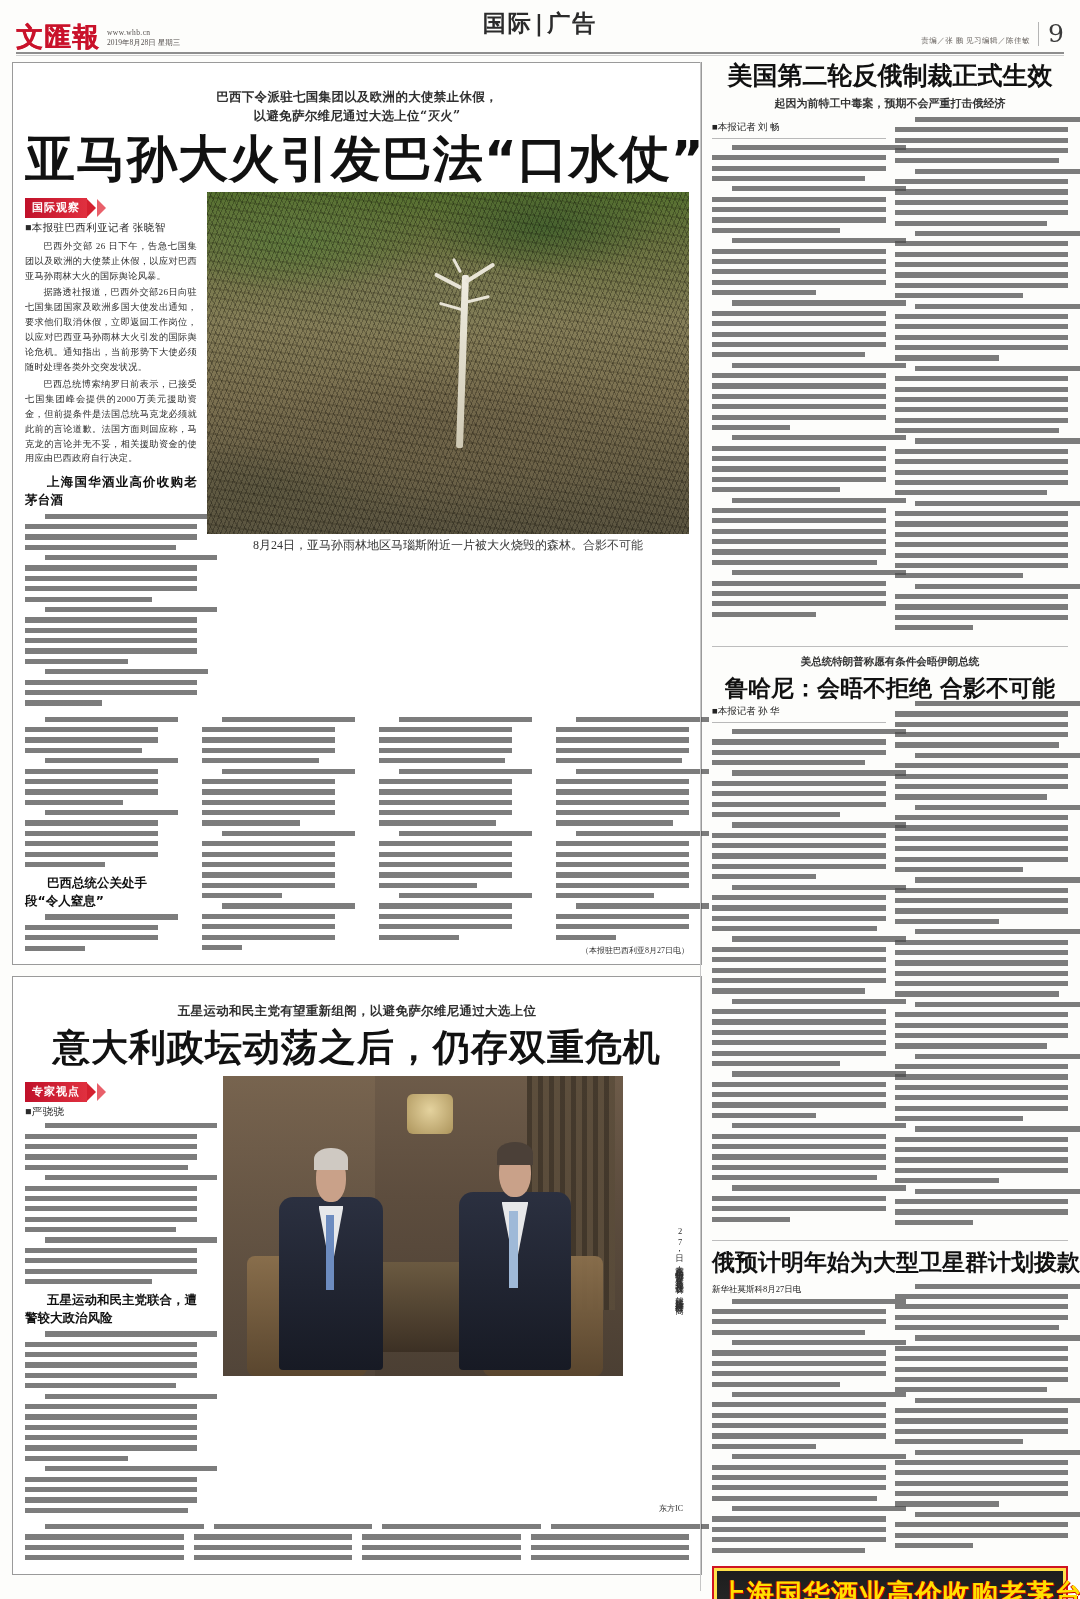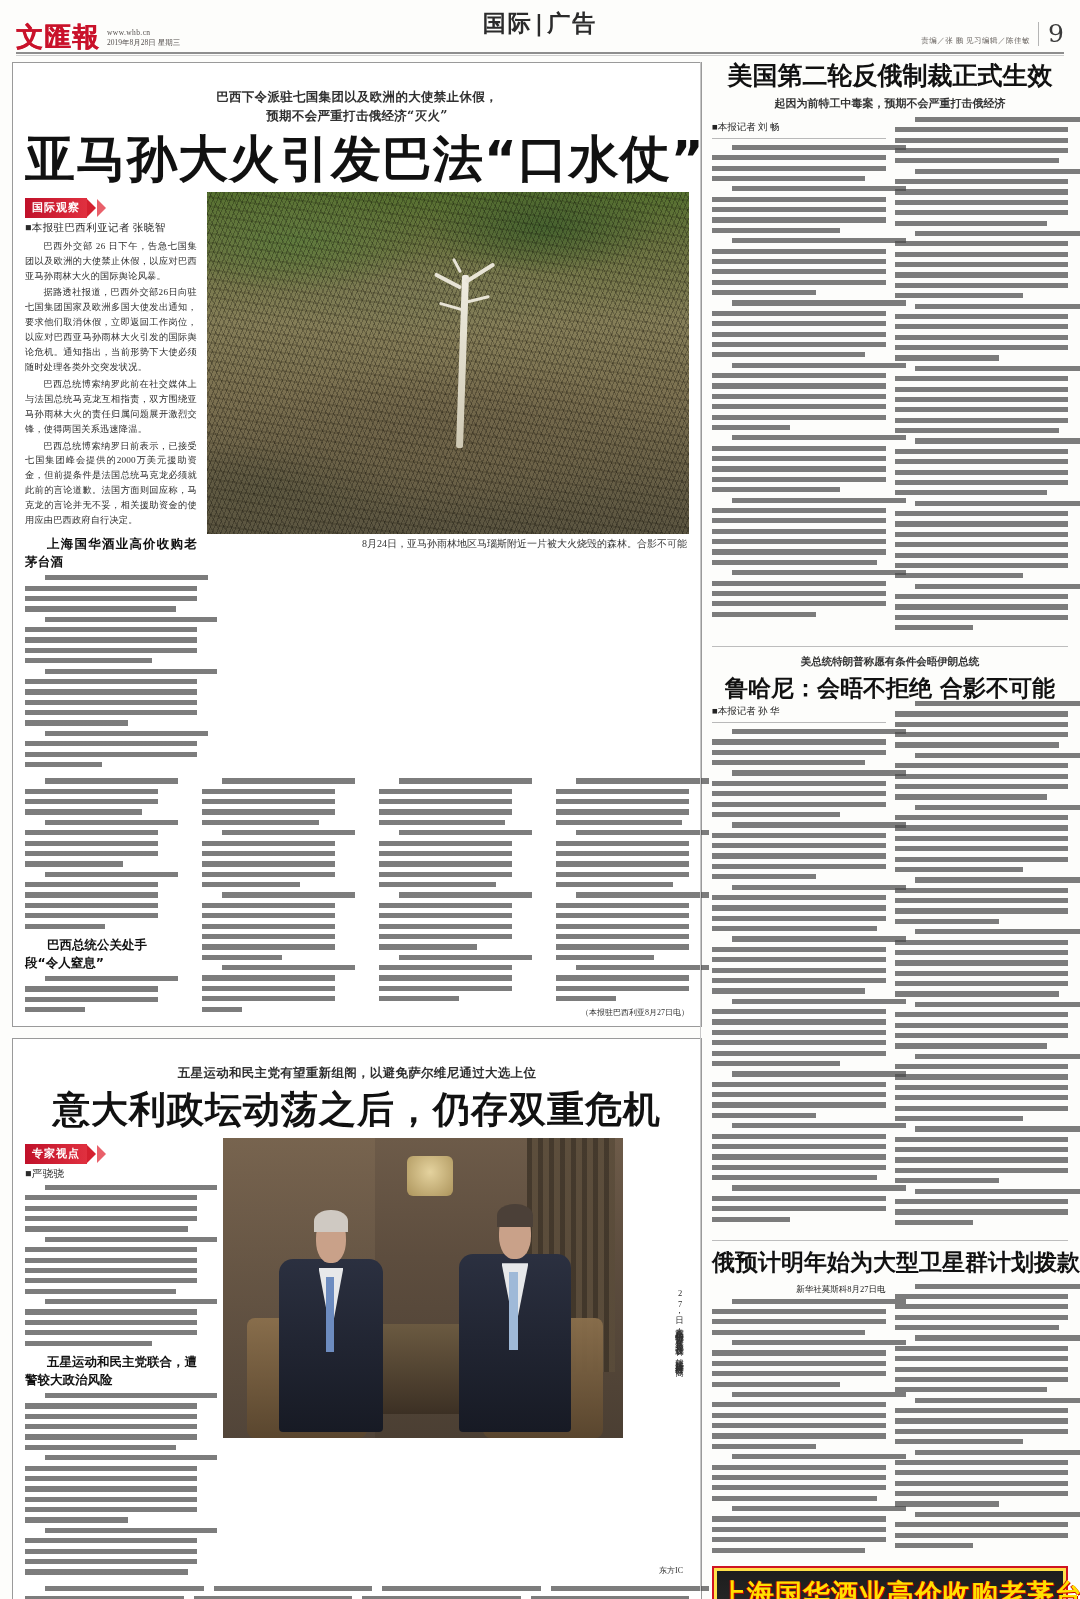--- a/index.html
+++ b/index.html
@@ -119,21 +119,21 @@
   
   .txt {
     font-size: 9.2px; line-height: 1.62; text-align: justify;
     color: #2e2e2e; letter-spacing: 0.2px; word-break: break-all;
   }
   .txt p { margin: 0 0 2px 0; text-indent: 2em; }
 
   
   .photo { position: relative; overflow: hidden; background: #6b6a57; }
   .photo1 { height: 342px; }
-  .photo-cap { font-size: 10px; color: #333; padding: 3px 2px 2px 2px; display: flex; justify-content: flex-end; }
+  .photo-cap { font-size: 12px; color: #333; padding: 3px 2px 2px 2px; display: flex; justify-content: center; }
   .photo-cap .credit { color: #444; }
 
   .burn {
     position: absolute; inset: 0;
     background:
       radial-gradient(ellipse 40% 22% at 18% 14%, #5f7a3d 0%, rgba(95,122,61,0) 70%),
       radial-gradient(ellipse 35% 20% at 70% 10%, #46622f 0%, rgba(70,98,47,0) 70%),
       radial-gradient(ellipse 50% 18% at 45% 30%, #7d7b55 0%, rgba(125,123,85,0) 72%),
       radial-gradient(ellipse 60% 30% at 50% 72%, #6e6348 0%, rgba(110,99,72,0) 75%),
       radial-gradient(ellipse 40% 20% at 12% 88%, #5c5740 0%, rgba(92,87,64,0) 75%),
@@ -253,37 +253,36 @@
   </div>
   <div class="mast-rule"></div>
   <div class="mast-rule2"></div>
 
   <div class="body-grid">
 
     <div class="col-left">
 
       <div class="artbox">
         <div class="shoulder">巴西下令派驻七国集团以及欧洲的大使禁止休假，</div>
-        <div class="shoulder">预期不会严重打击俄经济“灭火”</div>
+        <div class="shoulder">以避免萨尔维尼通过大选上位“灭火”</div>
         <div class="headline-main">亚马孙大火引发巴法“口水仗”</div>
 
         <div style="display:flex; gap:10px; margin-top:6px;">
           <div style="width:172px;">
             <div class="tagrow">
               <div class="tag">
                 <span class="tag-body">国际观察</span>
                 <span class="tag-arrow"></span>
                 <span class="tag-arrow2"></span>
               </div>
               <div class="byline">■本报驻巴西利亚记者 张晓智</div>
             </div>
             <div class="txt">
               <p>巴西外交部 26 日下午，告急七国集团以及欧洲的大使禁止休假，以应对巴西亚马孙雨林大火的国际舆论风暴。</p>
               <p>据路透社报道，巴西外交部26日向驻七国集团国家及欧洲多国大使发出通知，要求他们取消休假，立即返回工作岗位，以应对巴西亚马孙雨林大火引发的国际舆论危机。通知指出，当前形势下大使必须随时处理各类外交突发状况。</p>
-              <p>巴西总统博索纳罗此前在社交媒体上与法国总统马克龙互相指责，双方围绕亚马孙雨林大火的责任归属问题展开激烈交锋，使得两国关系迅速降温。</p>
               <p>巴西总统博索纳罗日前表示，已接受七国集团峰会提供的2000万美元援助资金，但前提条件是法国总统马克龙必须就此前的言论道歉。法国方面则回应称，马克龙的言论并无不妥，相关援助资金的使用应由巴西政府自行决定。</p>
               <div class="sub-h">上海国华酒业高价收购老茅台酒</div>
               <div class="bt">
                 <i class="w95 ind"></i>
                   <i class="w100"></i>
                   <i class="w100"></i>
                   <i class="w88"></i>
                 <i class="w100 ind"></i>
                   <i class="w100"></i>
                   <i class="w100"></i>
@@ -790,21 +789,21 @@
                 <i class="w45"></i>
             </div>
           </div>
         </div>
       </div>
 
       <div class="r-sep"></div>
 
       <div>
         <div class="r-head sm">俄预计明年始为大型卫星群计划拨款</div>
-        <div class="r-cols" style="margin-top:8px;text-align:right;">
+        <div class="r-cols" style="margin-top:8px;">
           <div class="ccol">
             <div style="font-size:8.5px; color:#222; margin-bottom:3px;">新华社莫斯科8月27日电</div>
             <div class="bt">
               <i class="w100 ind"></i>
                 <i class="w100"></i>
                 <i class="w100"></i>
                 <i class="w88"></i>
               <i class="w100 ind"></i>
                 <i class="w100"></i>
                 <i class="w100"></i>

